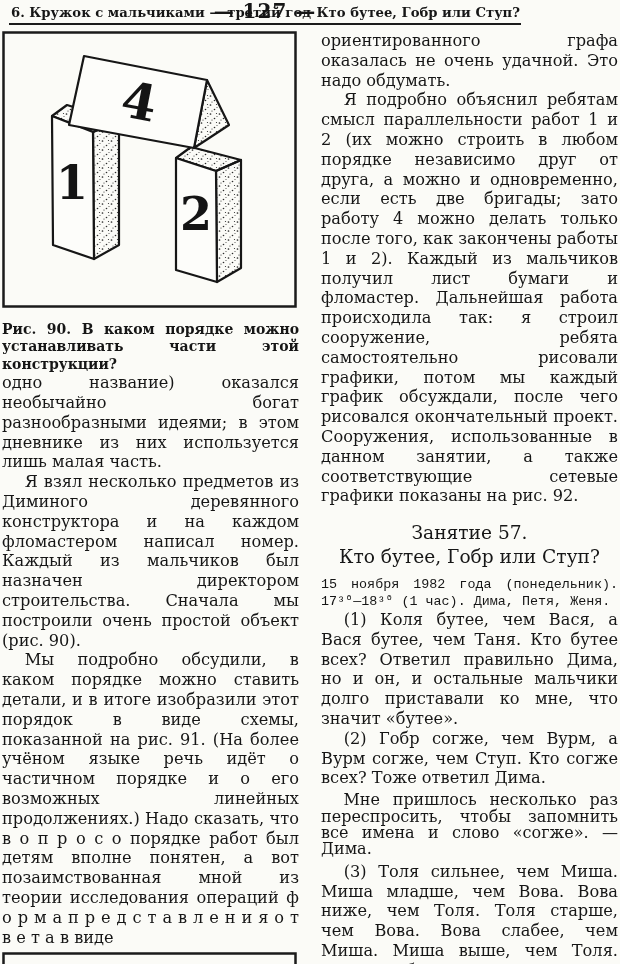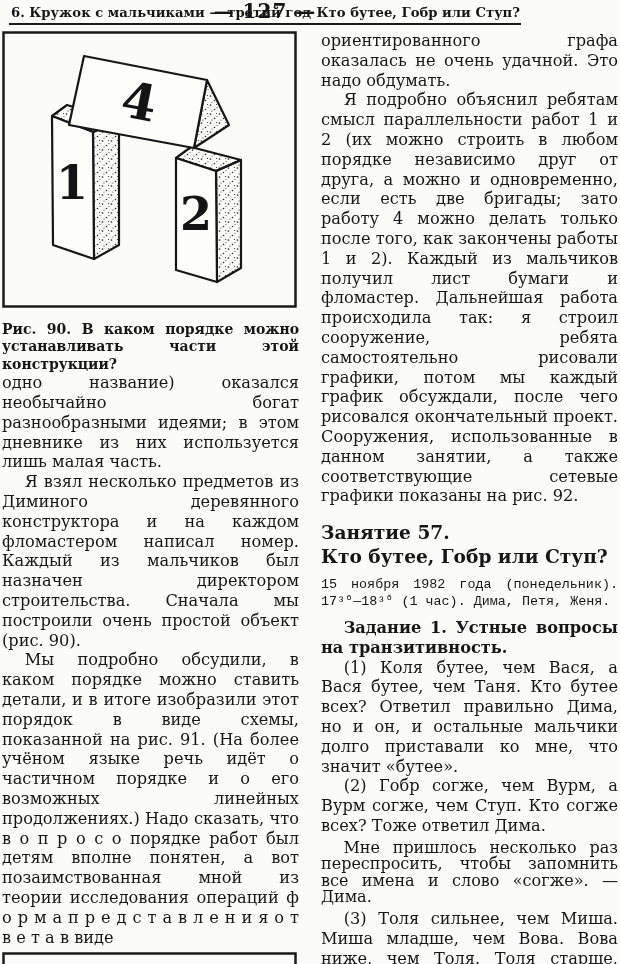--- a/index.html
+++ b/index.html
@@ -33,22 +33,22 @@
   }
   .cont { text-indent: 0; }
   .caption {
     font-size: 14px; line-height: 17.4px; font-weight: bold;
     text-indent: 0; margin-top: 13px;
   }
   .fig { margin: 0; line-height: 0; }
   .fig svg { display: block; }
   .fig91 { margin-top: 5px; }
   .session {
-    font-size: 18.6px; line-height: 23.5px; font-weight: bold;
-    text-align: left; text-indent: 0; margin-top: 15px;
+    font-size: 18.6px; line-height: 23.5px; font-weight: normal;
+    text-align: center; text-indent: 0; margin-top: 15px;
   }
   .meta { font-size: 13.4px; line-height: 16.4px; text-indent: 0; margin-top: 9px; font-family: Liberation Mono, monospace; }
   .task { font-weight: bold; margin-top: 8px; }
   .note { font-size: 16px; line-height: 16.4px; margin-top: 4px; margin-bottom: 4px; }
   .it { }
 
   .fig svg text {
     font-family: "DejaVu Serif", "Liberation Serif", serif;
     font-weight: bold; fill: #141414; text-anchor: middle;
   }
@@ -153,21 +153,20 @@
   </div>
 
   <div class="col col-right">
     <p class="cont">ориентированного графа оказалась не очень удачной. Это надо обдумать.</p>
     <p>Я подробно объяснил ребятам смысл параллельности работ 1 и 2 (их можно строить в любом порядке независимо друг от друга, а можно и одновременно, если есть две бригады; зато работу 4 можно делать только после того, как закончены работы 1 и 2). Каждый из мальчиков получил лист бумаги и фломастер. Дальнейшая работа происходила так: я строил сооружение, ребята самостоятельно рисовали графики, потом мы каждый график обсуждали, после чего рисовался окончательный проект. Сооружения, использованные в данном занятии, а также соответствующие сетевые графики показаны на рис. 92.</p>
 
     <p class="session"><span>Занятие 57.</span><br><span>Кто бутее, Гобр или Ступ?</span></p>
 
     <p class="meta">15 ноября 1982 года (понедельник). 17³⁰—18³⁰ (1 час). Дима, Петя, Женя.</p>
 
-    <p class="task">Задание 1. Устные вопросы на транзитивность.</p>
 
     <p>(1) Коля бутее, чем Вася, а Вася бутее, чем Таня. Кто бутее всех? Ответил правильно Дима, но и он, и остальные мальчики долго приставали ко мне, что значит «бутее».</p>
     <p>(2) Гобр согже, чем Вурм, а Вурм согже, чем Ступ. Кто согже всех? Тоже ответил Дима.</p>
     <p class="note">Мне пришлось несколько раз переспросить, чтобы запомнить все имена и слово «согже». — Дима.</p>
     <p>(3) Толя сильнее, чем Миша. Миша младше, чем Вова. Вова ниже, чем Толя. Толя старше, чем Вова. Вова слабее, чем Миша. Миша выше, чем Толя. Кто из ребят самый сильный, кто самый старший и кто самый высокий?</p>
 
   </div>
 
 </div>
 

